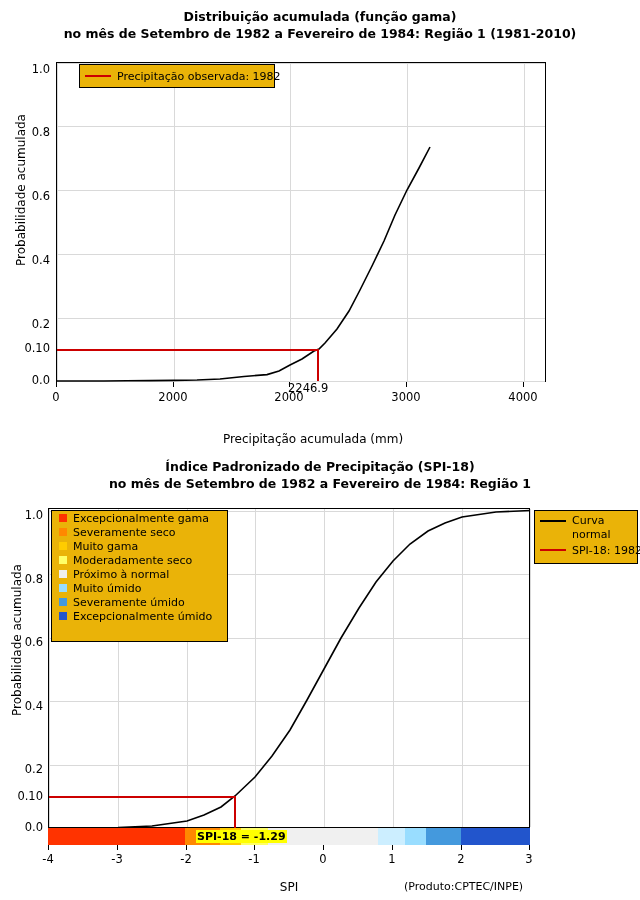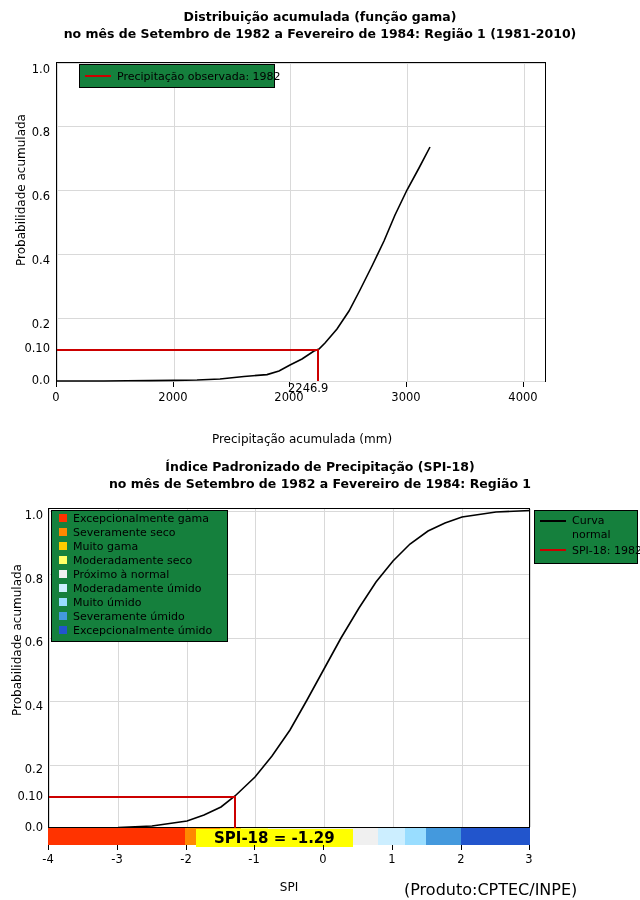--- a/index.html
+++ b/index.html
@@ -71,21 +71,21 @@
     white-space: nowrap;
   }
   .ylabel {
     transform-origin: 0 0;
     transform: rotate(-90deg);
   }
 
   .legend {
     position: absolute;
     border: 1px solid #000;
-    background: #15803d;
+    background: #eab308;
     box-sizing: border-box;
     font-size: 11px;
   }
   .legend-row {
     display: flex;
     align-items: center;
     height: 14px;
     padding-left: 5px;
   }
   .legend-swatch-line {
@@ -108,37 +108,37 @@
 
   .marker-line { position: absolute; background: #cc0000; }
   .marker-lbl {
     position: absolute;
     font-size: 11.5px;
     white-space: nowrap;
   }
   .hl {
     background: #ffff00;
     font-weight: bold;
-    font-size: 15px;
-    padding: 0 18px;
+    font-size: 11px;
+    padding: 0 1px;
   }
   .prob-lbl {
     position: absolute;
     font-size: 11.5px;
     text-align: right;
   }
   .colorbar {
     position: absolute;
     display: flex;
     box-sizing: border-box;
   }
   .colorbar div { height: 100%; }
   .credit {
     position: absolute;
-    font-size: 16px;
+    font-size: 11px;
     white-space: nowrap;
   }
 </style>
 </head>
 <body>
 
 <div class="panel" id="panel-top">
 
   <div class="title" style="top:8px;">
     <span class="line1">Distribuição acumulada (função gama)</span>
@@ -192,21 +192,21 @@
   <div class="tickmark" style="left:523px; top:382px; width:1px; height:5px;"></div>
 
   <div class="tick-lbl xtick" style="left:36px; top:390px; width:40px;">0</div>
   <div class="tick-lbl xtick" style="left:153px; top:390px; width:40px;">2000</div>
   <div class="tick-lbl xtick" style="left:269px; top:390px; width:40px;">2000</div>
   <div class="tick-lbl xtick" style="left:386px; top:390px; width:40px;">3000</div>
   <div class="tick-lbl xtick" style="left:503px; top:390px; width:40px;">4000</div>
 
   <div class="marker-lbl" style="left:288px; top:381px;">2246.9</div>
 
-  <div class="axis-title" style="left:152px; top:432px; width:300px;">Precipitação acumulada (mm)</div>
+  <div class="axis-title" style="left:163px; top:432px; width:300px;">Precipitação acumulada (mm)</div>
   <div class="axis-title ylabel" style="left:14px; top:300px; width:220px;">Probabilidade acumulada</div>
 </div>
 
 <div class="panel" id="panel-bottom">
 
   <div class="title" style="top:8px;">
     <span class="line1">Índice Padronizado de Precipitação (SPI-18)</span>
     <span class="line2">no mês de Setembro de 1982 a Fevereiro de 1984: Região 1</span>
   </div>
 
@@ -248,24 +248,20 @@
       <span class="legend-sq" style="background:#ffcc00;"></span>
       <span class="legend-txt">Muito gama</span>
     </div>
     <div class="legend-row">
       <span class="legend-sq" style="background:#ffff66;"></span>
       <span class="legend-txt">Moderadamente seco</span>
     </div>
     <div class="legend-row">
       <span class="legend-sq" style="background:#f0f0f0;"></span>
       <span class="legend-txt">Próximo à normal</span>
-    </div>
-    <div class="legend-row">
-      <span class="legend-sq" style="background:#cceeff;"></span>
-      <span class="legend-txt">Moderadamente úmido</span>
     </div>
     <div class="legend-row">
       <span class="legend-sq" style="background:#99ddff;"></span>
       <span class="legend-txt">Muito úmido</span>
     </div>
     <div class="legend-row">
       <span class="legend-sq" style="background:#4499dd;"></span>
       <span class="legend-txt">Severamente úmido</span>
     </div>
     <div class="legend-row">

